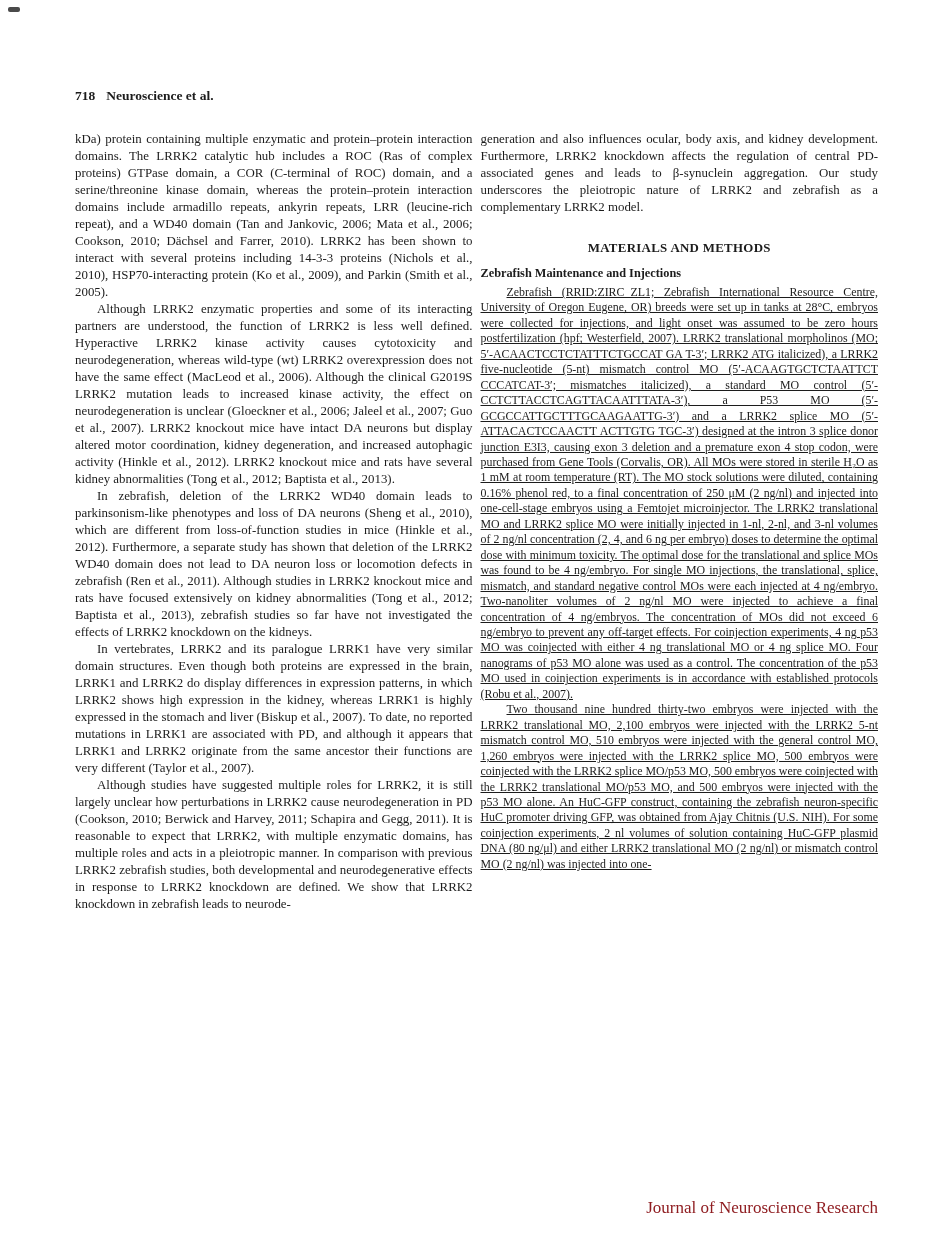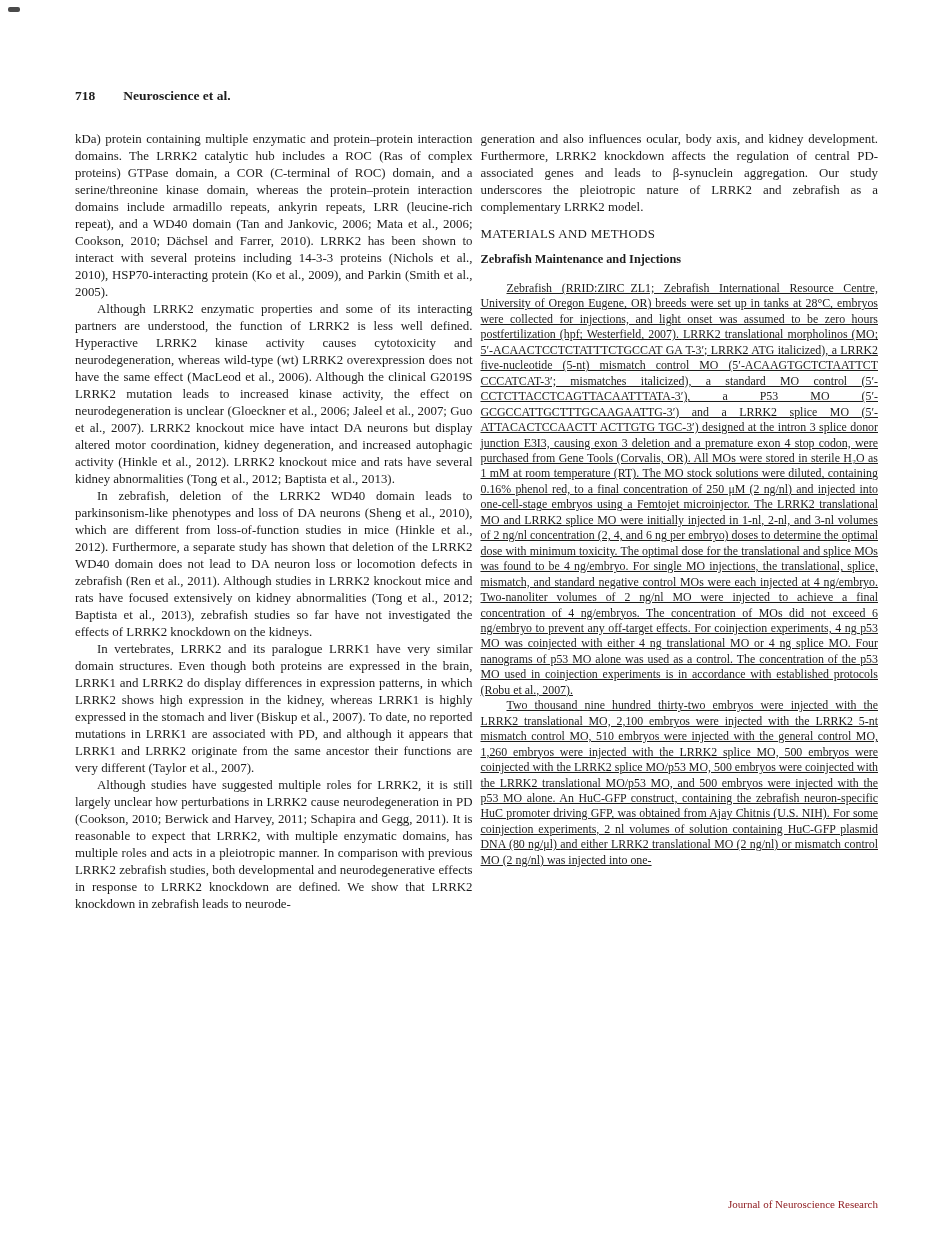--- a/index.html
+++ b/index.html
@@ -25,21 +25,21 @@
   }
   .content {
     position: absolute;
     left: 75px;
     right: 74px;
     top: 88px;
   }
   .page-header {
     display: flex;
     align-items: baseline;
-    gap: 28px;
+    gap: 11px;
     font-weight: bold;
     font-size: 13.5px;
     margin-bottom: 27px;
   }
   .columns {
     display: flex;
     gap: 8px;
   }
   .column {
     flex: 1;
@@ -48,43 +48,43 @@
     hyphens: auto;
   }
   .body-text {
     font-size: 12.9px;
     line-height: 17px;
     text-indent: 22px;
   }
   .no-indent { text-indent: 0; }
   .section-heading {
     font-size: 12.9px;
-    font-weight: normal;
-    text-align: left;
+    font-weight: bold;
+    text-align: center;
     letter-spacing: 0.3px;
-    margin-top: 11px;
+    margin-top: 25px;
     margin-bottom: 10px;
   }
   .subsection-heading {
     font-size: 12.3px;
     font-weight: bold;
     text-align: left;
-    margin-bottom: 14px;
+    margin-bottom: 4px;
   }
   .methods-text {
     font-size: 11.9px;
     line-height: 15.45px;
     text-indent: 26px;
     text-decoration: underline;
   }
   .page-footer {
     position: absolute;
     right: 74px;
     top: 1198px;
-    font-size: 11px;
+    font-size: 17px;
     text-align: right;
   }
 </style>
 </head>
 <body>
 
 <div class="page">
 
   <div class="scan-artifact"></div>
 

